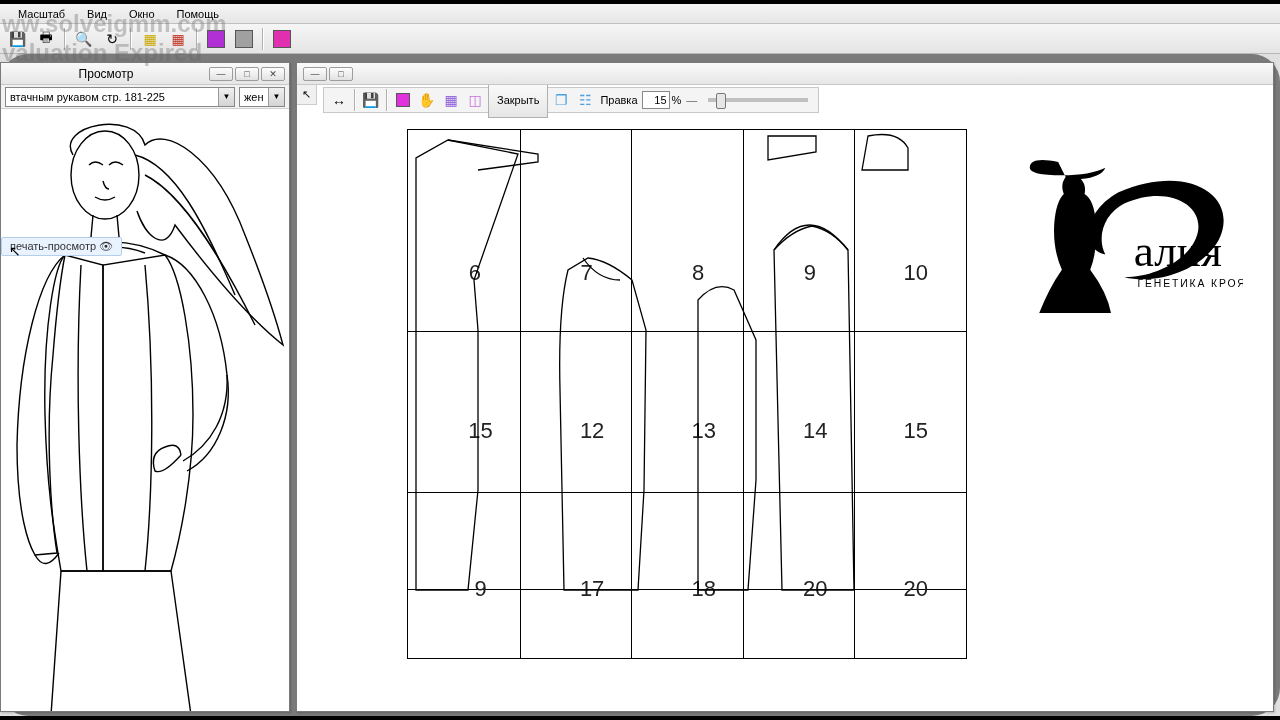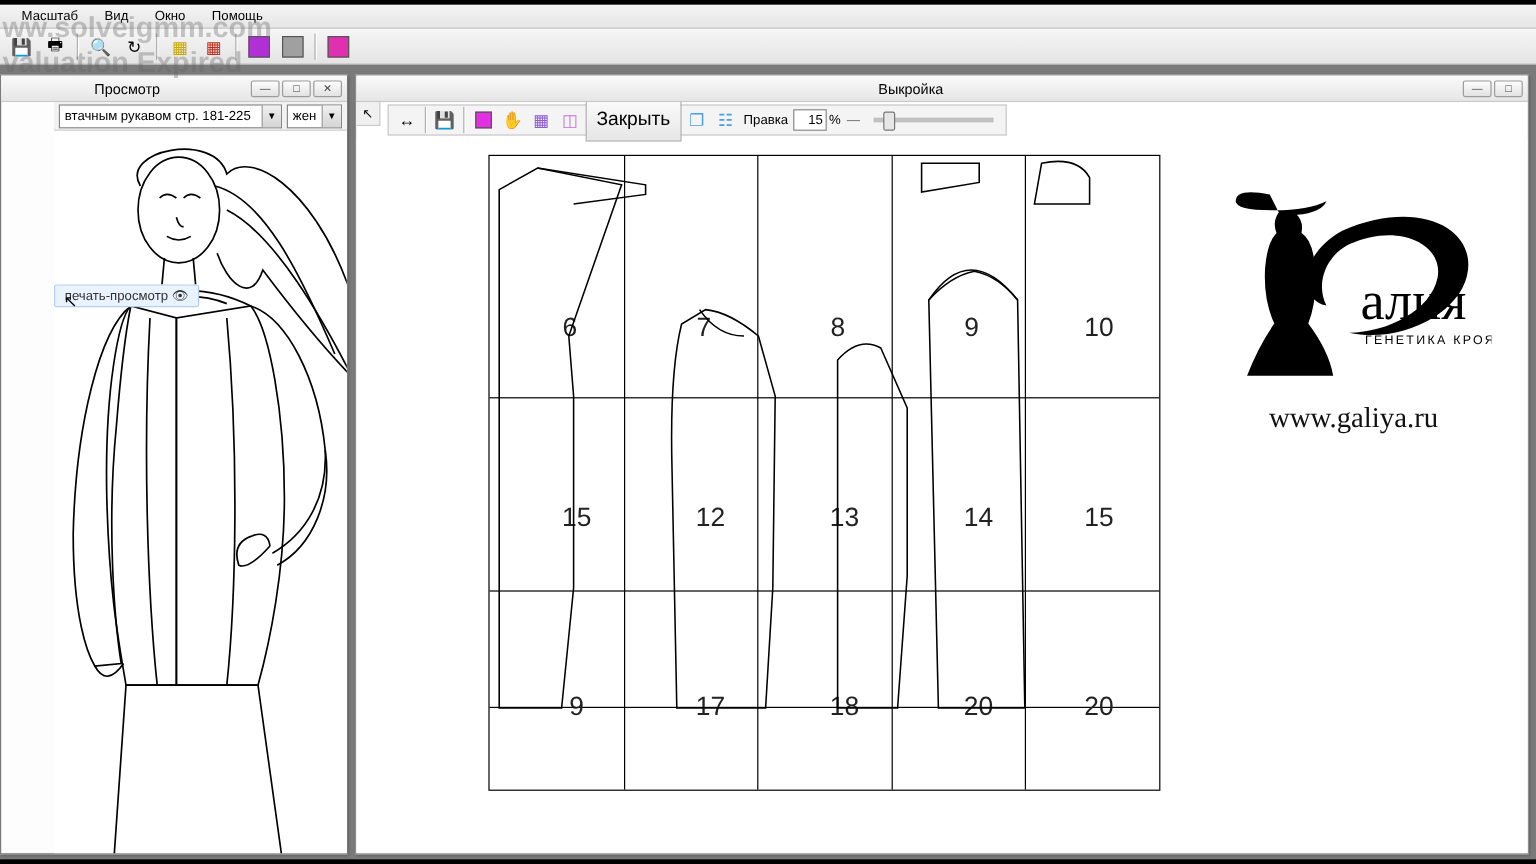--- a/index.html
+++ b/index.html
@@ -49,20 +49,21 @@
     font-family: Arial; font-size: 24px; font-weight: bold;
     color: rgba(100,100,100,0.35);
     pointer-events: none;
     line-height: 1.2;
     z-index: 50;
   }
 
   .workspace {
     position: absolute; left: 0; top: 54px; right: 0; bottom: 4px;
     background: #7a7a7a;
+    border-radius: 28px;
   }
 
   
   .win {
     position: absolute;
     background: #fdfdfd;
     border: 1px solid #7a7a7a;
     box-shadow: 1px 1px 2px rgba(0,0,0,0.2);
   }
   .win-title {
@@ -78,21 +79,21 @@
     width: 24px; height: 14px;
     border: 1px solid #9c9c9c;
     background: linear-gradient(#fdfdfd,#e2e2e2);
     margin-left: 2px;
     display: flex; align-items: center; justify-content: center;
     font-size: 9px; color: #444;
     border-radius: 2px;
   }
 
   #preview-win { left: 0; top: 8px; width: 290px; height: 650px; }
-  #preview-win .body { position: relative; height: calc(100% - 22px); background: #fff; overflow: hidden; margin-left: 44px;}
+  #preview-win .body { position: relative; height: calc(100% - 22px); background: #fff; overflow: hidden;}
   .dropdown-row {
     height: 24px; display: flex; align-items: center; padding: 2px 4px; gap: 4px;
     background: #f2f2f2; border-bottom: 1px solid #d0d0d0;
   }
   .dropdown {
     height: 20px; border: 1px solid #888; background: #fff;
     display: flex; align-items: center; padding: 0 4px; font-size: 11px;
     position: relative;
   }
   .dropdown .arrow {
@@ -125,21 +126,21 @@
   .pat-toolbar {
     position: absolute; left: 26px; top: 2px; height: 26px;
     display: flex; align-items: center; gap: 2px;
     background: #f4f4f4; border: 1px solid #c8c8c8; padding: 0 4px;
     z-index: 10;
   }
   .pat-toolbar .tb-btn { width: 22px; height: 22px; }
   .txt-btn {
     height: 36px; padding: 16px 8px; border: 1px solid #b0b0b0;
     background: linear-gradient(#fbfbfb,#e6e6e6);
-    display: flex; align-items: center; font-size: 16px;
+    display: flex; align-items: center; font-size: 11px;
   }
   .scale-input {
     width: 28px; height: 18px; border: 1px solid #888; background:#fff;
     text-align: right; padding: 0 2px; font-size: 11px;
   }
   .scale-slider {
     width: 100px; height: 4px; background: #c0c0c0; position: relative; margin: 0 6px;
   }
   .scale-slider::before {
     content:''; position:absolute; left: 8px; top:-5px; width:8px; height:14px;
@@ -267,21 +268,20 @@
 
           <path d="M66 456 L56 600 M176 456 L196 600 M56 600 L196 600"></path>
           <path d="M66 456 L176 456"></path>
         </g>
       </svg>
     </div>
   </div>
 
   <div id="pattern-win" class="win">
     <div class="win-title">
-      <span class="t">Выкройка</span>
       <div class="win-ctrl">—</div>
       <div class="win-ctrl">□</div>
     </div>
     <div class="body">
       <div class="ruler-corner">↖</div>
 
       <div class="pat-toolbar">
         <div class="tb-btn">↔</div>
         <div class="tb-sep"></div>
         <div class="tb-btn">💾</div>
@@ -362,21 +362,20 @@
                        C180 20 230 50 220 90
                        C212 124 160 150 116 140
                        C150 140 188 120 194 92
                        C200 62 160 42 116 62
                        C96 72 86 96 96 116
                        C72 112 70 72 110 50 Z"></path>
             </g>
             <text x="126" y="128" font-family="'Brush Script MT','Segoe Script',cursive" font-size="48" fill="#000">алия</text>
             <text x="130" y="150" font-family="Arial" font-size="11" letter-spacing="2" fill="#000">ГЕНЕТИКА КРОЯ</text>
           </svg>
-          <div class="logo-url">www.galiya.ru</div>
         </div>
       </div>
     </div>
   </div>
 
 </div>
 
 <div class="bottom-black"></div>
 
 </body></html>

